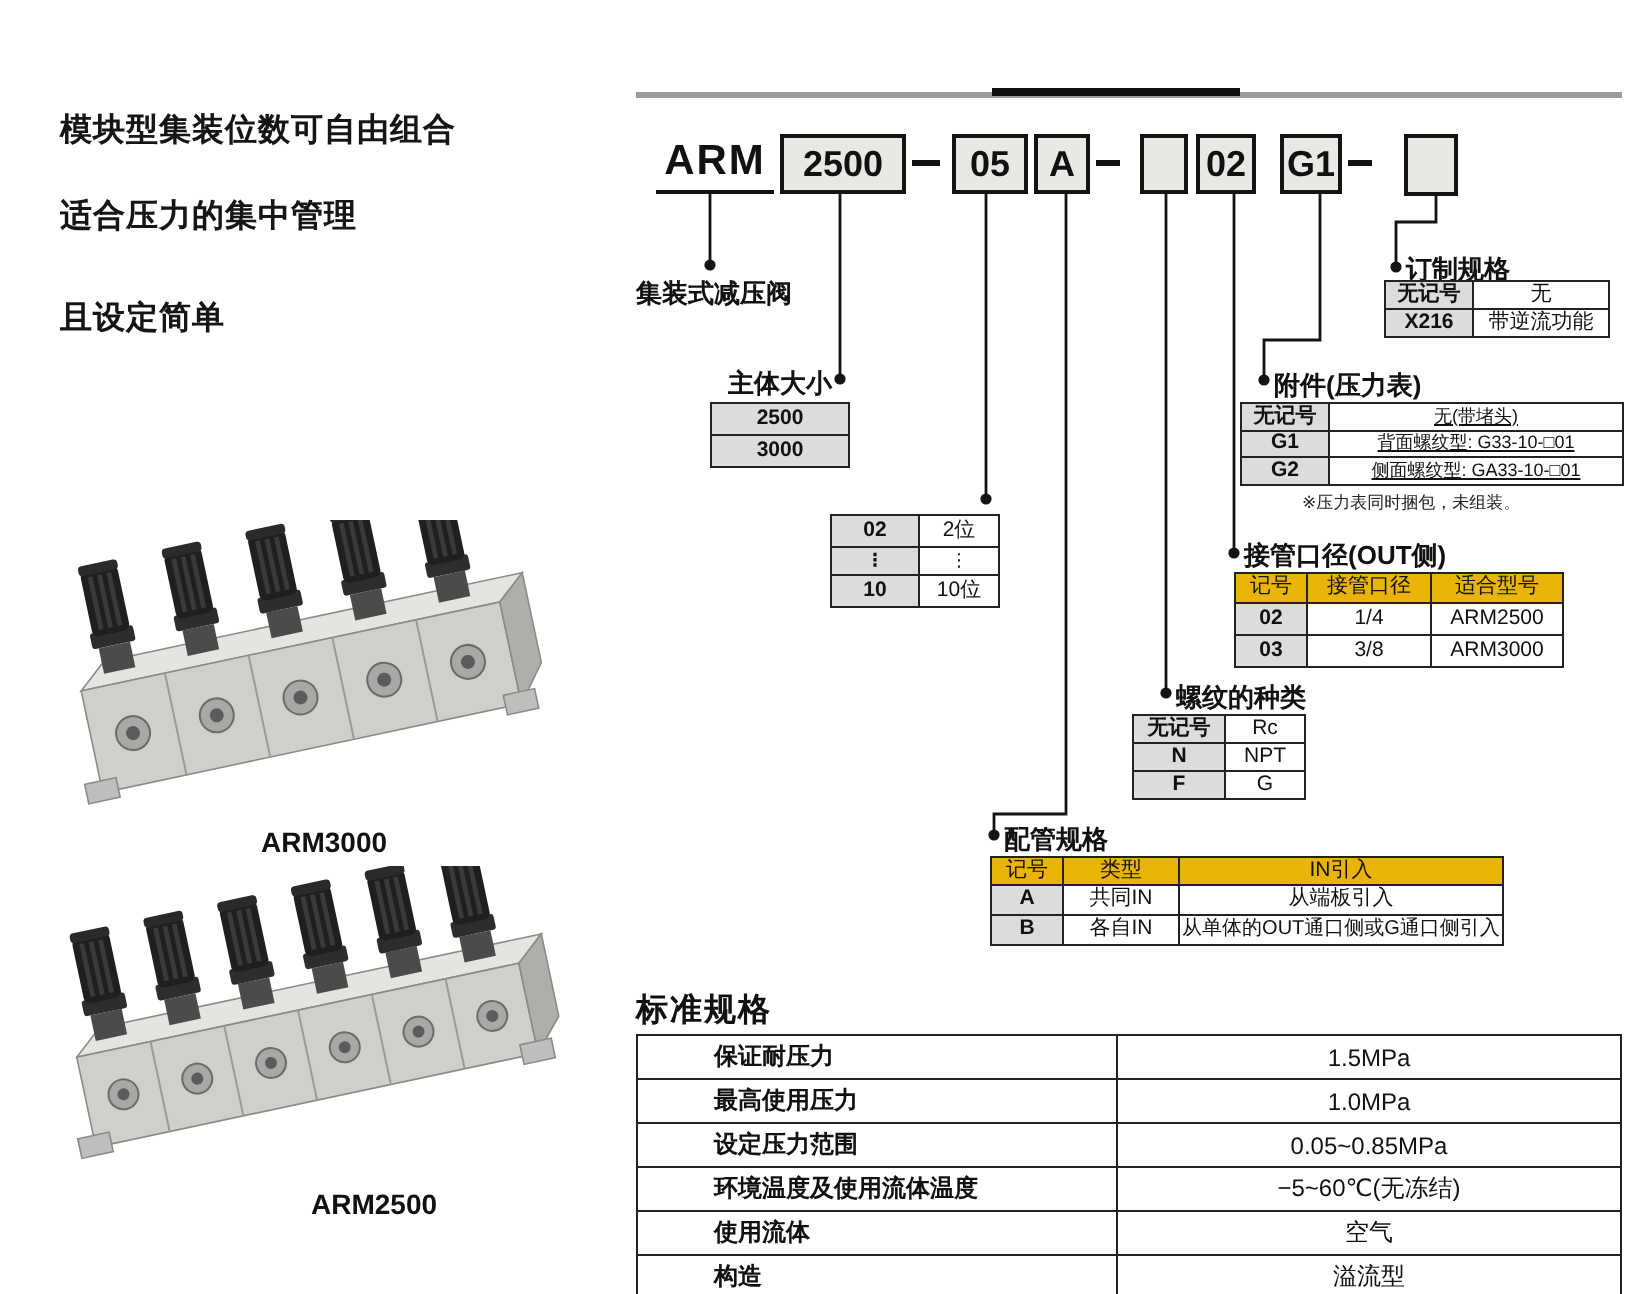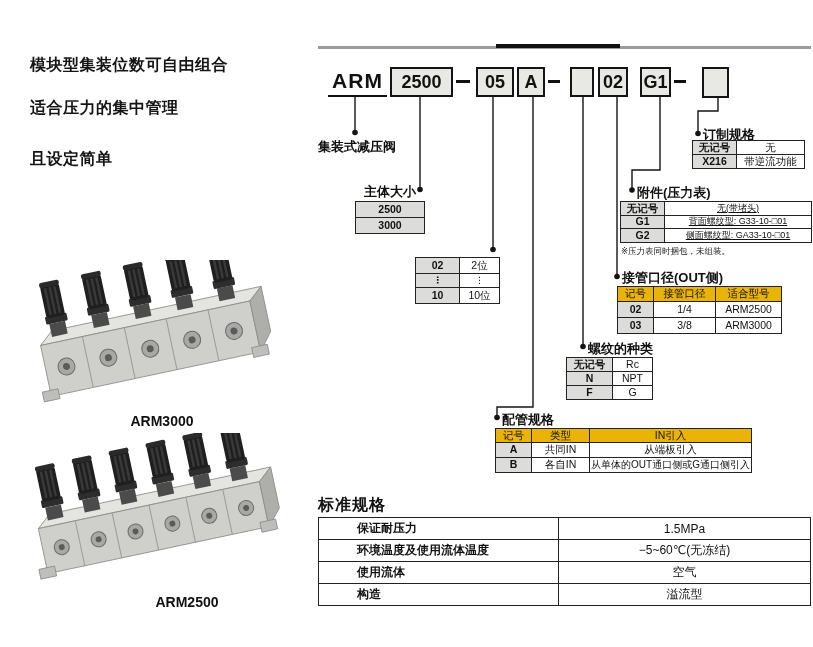--- a/index.html
+++ b/index.html
@@ -24,21 +24,21 @@
   
   .clabel{font-weight:bold;font-size:13px;white-space:nowrap;}
   .clabel.r{text-align:right;}
   
   table.ct{border-collapse:collapse;table-layout:fixed;background:#fff;}
   table.ct td{border:1px solid #222;text-align:center;padding:0 1px;font-size:10.5px;
               line-height:1.05;white-space:nowrap;overflow:hidden;}
   table.ct td.k{background:#dcdcda;font-weight:bold;}
   table.ct td.h{background:#eab308;}
   table.ct td.sm{font-size:9px;text-decoration:underline;}
-  .note{font-size:8.5px;color:#222;white-space:nowrap;}
+  .note{font-size:8.5px;color:#222;white-space:nowrap;margin-left:30px;}
   
   .spec-title{font-weight:bold;font-size:16px;letter-spacing:1px;white-space:nowrap;}
   table.spec{border-collapse:collapse;table-layout:fixed;}
   table.spec td{border:1px solid #222;font-size:12px;white-space:nowrap;overflow:hidden;}
   table.spec td.sk{text-align:left;padding-left:38px;font-weight:bold;}
   table.spec td.sv{text-align:center;}
   .caption{font-weight:bold;font-size:14px;text-align:center;white-space:nowrap;}
   svg{display:block;}
 </style>
 </head>
@@ -319,20 +319,28 @@
     <colgroup>
         <col style="width:240px">
         <col style="width:252px">
       </colgroup>
     <tbody>
         <tr>
           <td class="sk" style="height:19px;">保证耐压力</td>
         <td class="sv">1.5MPa</td>
         </tr>
     <tr>
+          <td class="sk" style="height:19px;">最高使用压力</td>
+        <td class="sv">1.0MPa</td>
+        </tr>
+    <tr>
+          <td class="sk" style="height:19px;">设定压力范围</td>
+        <td class="sv">0.05~0.85MPa</td>
+        </tr>
+    <tr>
           <td class="sk" style="height:19px;">环境温度及使用流体温度</td>
         <td class="sv">−5~60℃(无冻结)</td>
         </tr>
     <tr>
           <td class="sk" style="height:19px;">使用流体</td>
         <td class="sv">空气</td>
         </tr>
     <tr>
           <td class="sk" style="height:19px;">构造</td>
         <td class="sv">溢流型</td>

